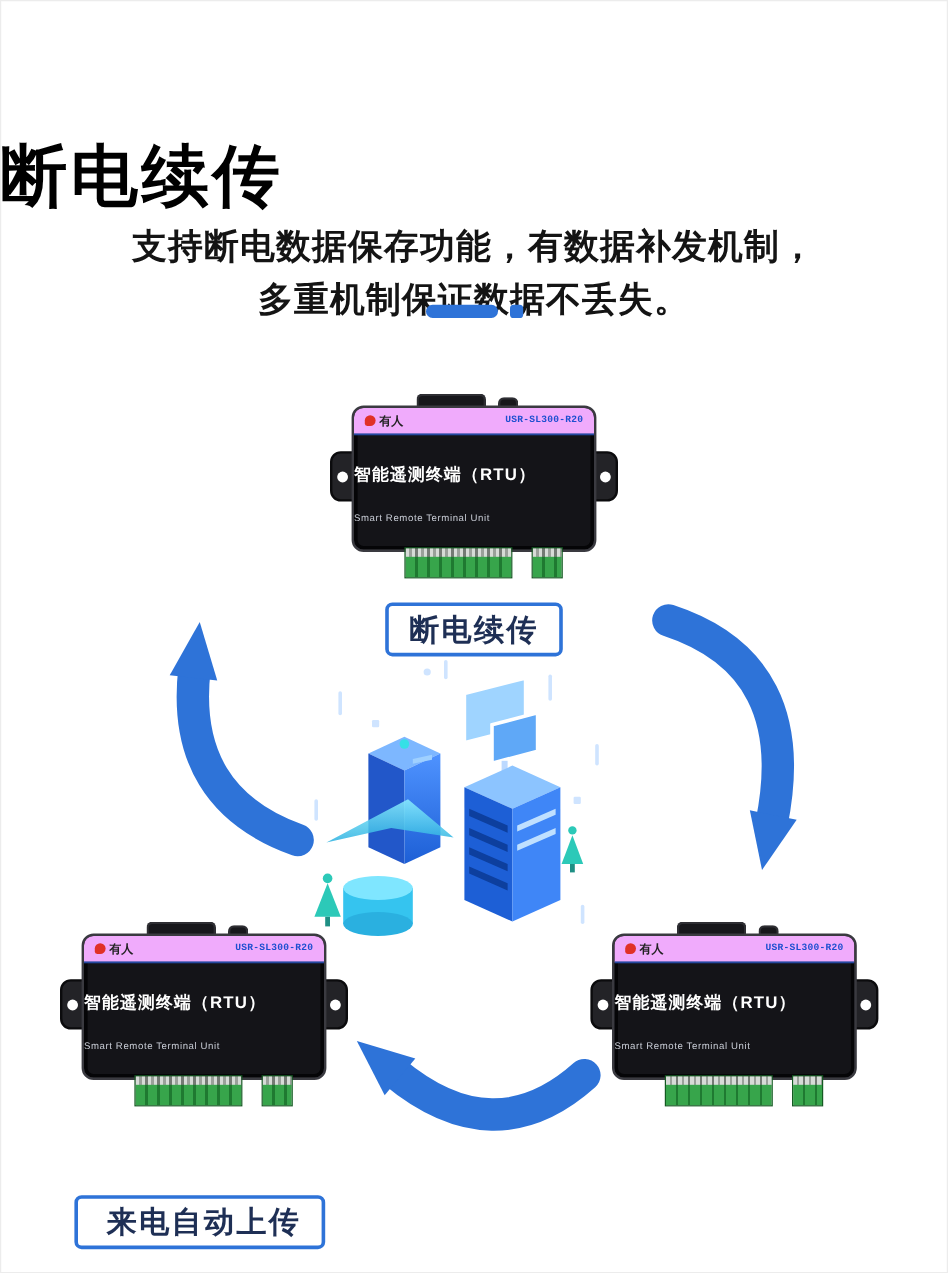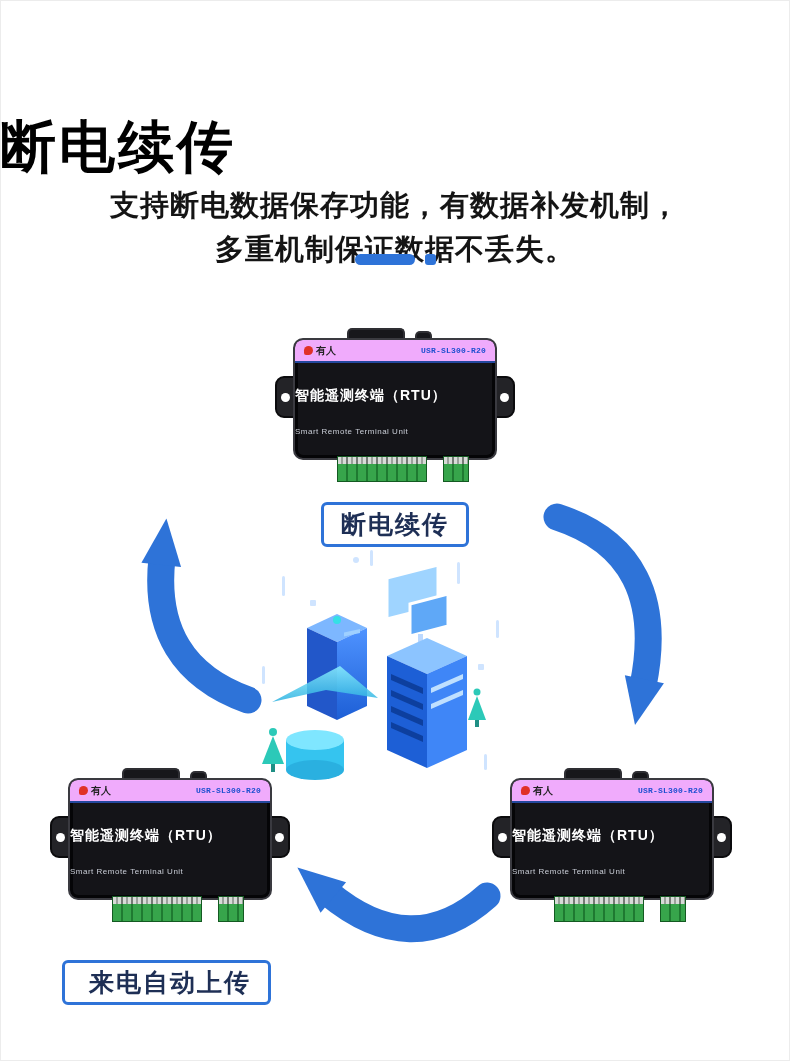--- a/index.html
+++ b/index.html
@@ -206,21 +206,21 @@
         <span class="model">USR-SL300-R20</span>
       </div>
       <div class="panel">
         <div class="cn">智能遥测终端（RTU）</div>
         <div class="en">Smart Remote Terminal Unit</div>
       </div>
     </div>
     <div class="term term-l"></div>
     <div class="term term-r"></div>
   </div>
-  <div class="state-label" style="top:960px;left:62px;padding-left:24px;">来电自动上传</div>
+  <div class="state-label" style="top:996px;left:62px;padding-left:24px;">来电自动上传</div>
 
   <div class="device" style="left:492px;top:768px;">
     <div class="ant ant1"></div>
     <div class="ant ant2"></div>
     <div class="ear ear-l">
         <span class="hole"></span>
       </div>
     <div class="ear ear-r">
         <span class="hole"></span>
       </div>

